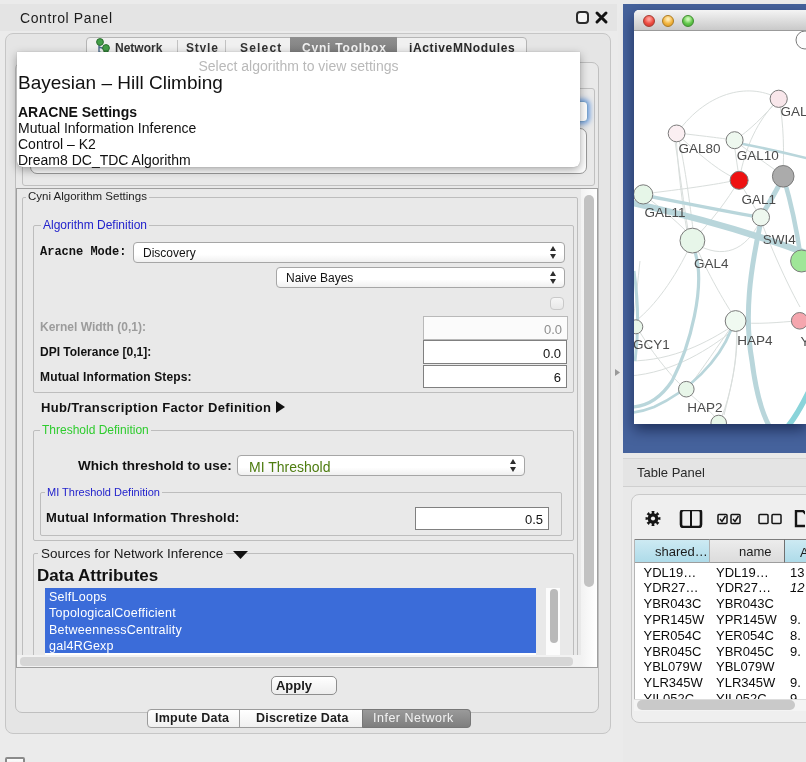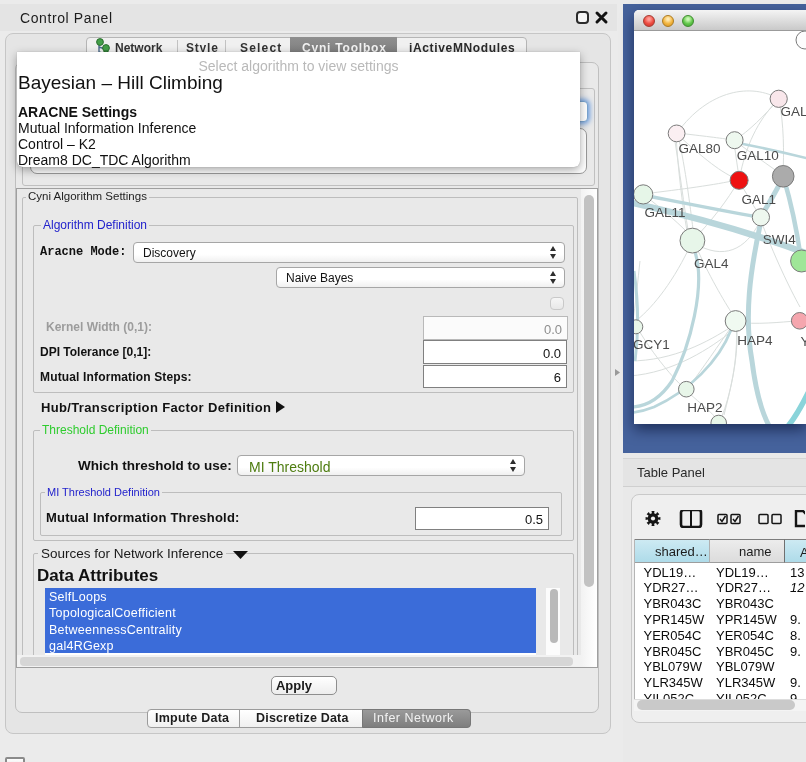--- a/index.html
+++ b/index.html
@@ -61,21 +61,21 @@
 
       <div class="abs lbl" style="left:23px;top:56px;font-size:12px;font-weight:bold;color:#111;font-family:Liberation Mono, monospace;">Aracne Mode:</div>
       <div class="abs combo" style="left:116px;top:53px;width:432px;height:21px;"></div>
       <div class="abs lbl" style="left:126px;top:57px;font-size:12px;color:#111;">Discovery</div>
 
       <div class="abs combo" style="left:259px;top:78px;width:289px;height:21px;"></div>
       <div class="abs lbl" style="left:269px;top:82px;font-size:12px;color:#111;text-align:center;">Naive Bayes</div>
 
       <div class="abs" style="left:533px;top:108px;width:14px;height:13px;background:linear-gradient(#f6f6f6,#e8e8e8);border:1px solid #c9c9c9;border-radius:4px;"></div>
 
-      <div class="abs lbl" style="left:29px;top:131px;font-size:12px;font-weight:bold;color:#9c9c9c;">Kernel Width (0,1):</div>
+      <div class="abs lbl" style="left:23px;top:131px;font-size:12px;font-weight:bold;color:#9c9c9c;">Kernel Width (0,1):</div>
       <div class="abs" style="left:406px;top:127px;width:145px;height:24px;background:#fbfbfb;border:1px solid #b9b9b9;"></div>
       <div class="abs lbl" style="left:406px;top:133px;width:139px;text-align:right;font-size:13px;color:#8e8e8e;">0.0</div>
 
       <div class="abs lbl" style="left:23px;top:156px;font-size:12px;font-weight:bold;color:#111;">DPI Tolerance [0,1]:</div>
       <div class="abs" style="left:406px;top:151px;width:144px;height:24px;background:#fff;border:1px solid #808080;"></div>
       <div class="abs lbl" style="left:406px;top:157px;width:138px;text-align:right;font-size:13px;color:#111;">0.0</div>
 
       <div class="abs lbl" style="left:23px;top:181px;font-size:12px;font-weight:bold;letter-spacing:0.15px;color:#111;">Mutual Information Steps:</div>
       <div class="abs" style="left:406px;top:176px;width:144px;height:23px;background:#fff;border:1px solid #808080;"></div>
       <div class="abs lbl" style="left:406px;top:181px;width:138px;text-align:right;font-size:13px;color:#111;">6</div>

